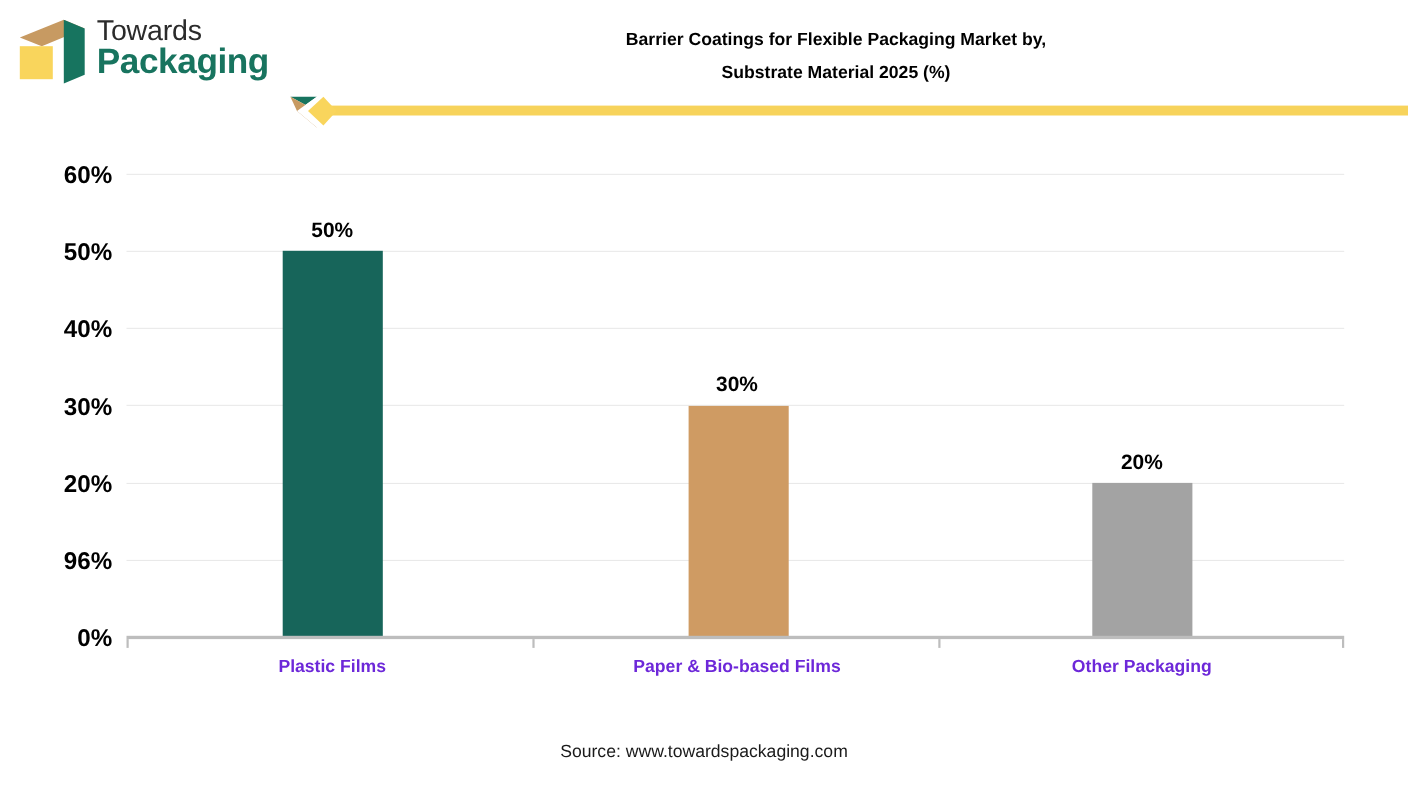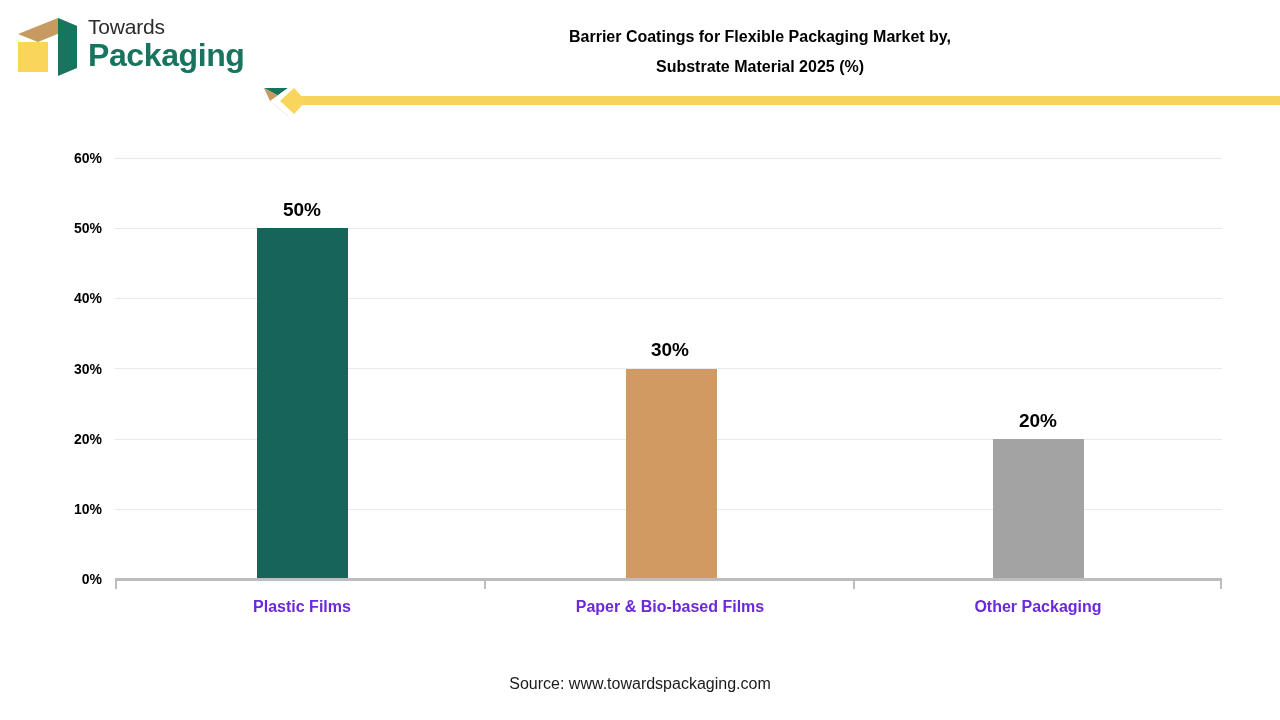--- a/index.html
+++ b/index.html
@@ -35,21 +35,21 @@
     width: 64px;
     height: 62px;
   }
   #logo-wordmark {
     position: absolute;
     left: 74px; top: 0px;
     width: 170px;
     height: 64px;
   }
   .wm-line1 {
-    font-size: 21px;
+    font-size: 26px;
     line-height: 26px;
     letter-spacing: -0.2px;
     color: #2b2b2b;
     font-weight: 400;
   }
   .wm-line2 {
     font-size: 32px;
     line-height: 32px;
     letter-spacing: -0.4px;
     color: #18745F;
@@ -123,21 +123,21 @@
     width: 2px;
     height: 8px;
     background: #BDBDBD;
   }
 
   .ytick-label {
     position: absolute;
     right: 1178px;
     width: 70px;
     text-align: right;
-    font-size: 14px;
+    font-size: 22px;
     font-weight: 700;
     color: #000000;
     line-height: 17px;
   }
 
   .bar {
     position: absolute;
     bottom: 0;
   }
   .bar-label {
@@ -225,21 +225,21 @@
 <div class="axis-tick" style="left:115px;"></div>
 <div class="axis-tick" style="left:484px;"></div>
 <div class="axis-tick" style="left:853px;"></div>
 <div class="axis-tick" style="left:1220px;"></div>
 
 <div class="ytick-label" style="top:150px;">60%</div>
 <div class="ytick-label" style="top:220px;">50%</div>
 <div class="ytick-label" style="top:290px;">40%</div>
 <div class="ytick-label" style="top:361px;">30%</div>
 <div class="ytick-label" style="top:431px;">20%</div>
-<div class="ytick-label" style="top:501px;">10%</div>
+<div class="ytick-label" style="top:501px;">96%</div>
 <div class="ytick-label" style="top:571px;">0%</div>
 
 <div class="bar-label" style="left:212px; top:199px; width:180px;">50%</div>
 <div class="bar-label" style="left:580px; top:339px; width:180px;">30%</div>
 <div class="bar-label" style="left:948px; top:410px; width:180px;">20%</div>
 
 <div class="cat-label" style="left:180px; width:244px;">Plastic Films</div>
 <div class="cat-label" style="left:548px; width:244px;text-align:center;">Paper &amp; Bio-based Films</div>
 <div class="cat-label" style="left:916px; width:244px;">Other Packaging</div>
 

